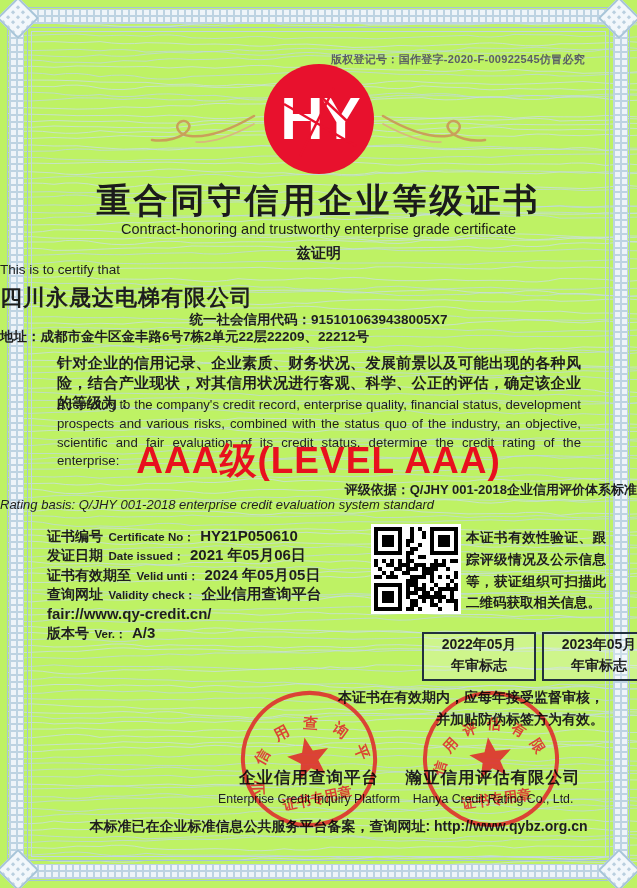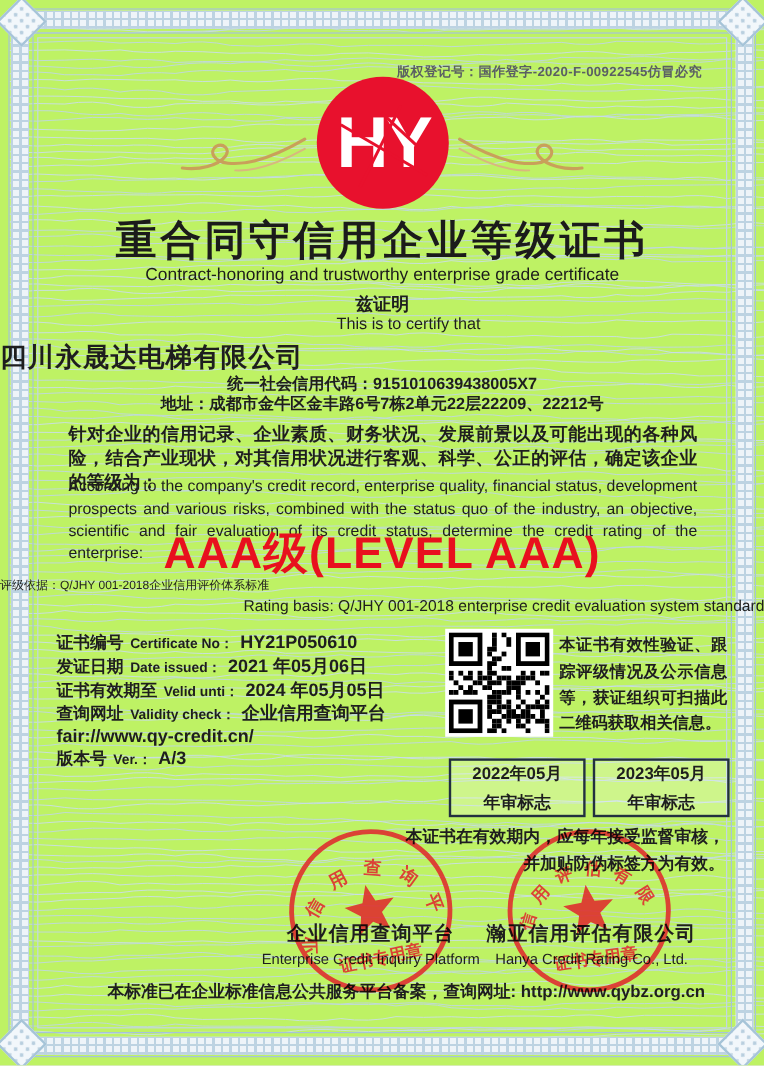--- a/index.html
+++ b/index.html
@@ -25,38 +25,38 @@
   
   .content{position:absolute;inset:0;z-index:3;}
   .copyright{top:52px;right:52px;font-size:11px;font-weight:600;color:#5a5f63;letter-spacing:.3px;}
   .logo{left:262px;top:62px;}
   .flourish{width:106px;height:42px;}
   .fl-left{left:150px;top:112px;}
   .fl-right{left:381px;top:112px;transform:scaleX(-1);}
   .title-cn{left:0;right:0;top:178px;text-align:center;font-size:34px;font-weight:800;letter-spacing:3px;color:#1b1b1b;}
   .title-en{left:0;right:0;top:221px;text-align:center;font-size:14.5px;color:#1b1b1b;}
   .certify-cn{left:0;right:0;top:244px;text-align:center;font-size:15px;font-weight:600;}
-  .certify-en{left:0;right:0;top:262px;text-align:center;font-size:13.5px;padding-left:44px;}
+  .certify-en{left:0;right:0;top:262px;text-align:left;font-size:13.5px;}
   .company{left:0;right:0;top:283px;font-size:22px;font-weight:800;letter-spacing:1px;}
   .code-line{left:0;right:0;top:311px;text-align:center;font-size:13.5px;font-weight:600;}
-  .addr-line{left:0;right:0;top:328px;text-align:center;font-size:13.5px;font-weight:600;}
+  .addr-line{left:0;right:0;top:328px;text-align:left;font-size:13.5px;font-weight:600;}
   .para-cn{left:57px;width:524px;top:353px;font-size:15px;line-height:20px;font-weight:600;text-align:justify;}
   .para-en{left:57px;width:524px;top:396px;font-size:13.2px;line-height:18.8px;text-align:justify;}
   .rating{left:0;right:0;top:436px;text-align:center;font-size:37px;font-weight:800;color:#e8101e;letter-spacing:1px;}
-  .basis-cn{left:0;right:0;top:481px;text-align:left;font-size:10px;font-weight:400;}
-  .basis-en{left:0;right:0;top:497px;text-align:right;font-size:13px;}
+  .basis-cn{left:0;right:0;top:481px;text-align:right;font-size:13px;font-weight:700;}
+  .basis-en{left:0;right:0;top:497px;text-align:left;font-size:13px;font-style:italic;}
   .details{left:47px;top:527px;width:320px;}
   .det-row{height:19.4px;white-space:nowrap;}
   .d-cn{font-size:14px;font-weight:700;}
   .d-en{font-size:11.5px;font-weight:600;padding:0 1px;}
   .d-val{font-size:15px;font-weight:600;}
   .qr{left:374px;top:527px;width:84px;height:84px;background:#fff;box-shadow:0 0 0 3px #fff;}
   .qr-note{left:466px;top:527px;width:140px;font-size:13.5px;font-weight:600;line-height:21.8px;text-align:justify;}
   .annual-box{top:632px;height:45px;width:110px;border:2px solid #22303f;background:rgba(255,255,255,.25);
-              display:flex;flex-direction:column;align-items:center;justify-content:space-between;font-size:14px;font-weight:600;line-height:21px;}
+              display:flex;flex-direction:column;align-items:center;justify-content:flex-start;font-size:14px;font-weight:600;line-height:21px;margin-left:48px;}
   .ab1{left:374px;} .ab2{left:494px;}
   .supervision{right:33px;top:686px;width:270px;text-align:right;font-size:14px;font-weight:600;line-height:22px;}
   .issuer{top:767px;width:190px;text-align:center;}
   .iss-l{left:214px;} .iss-r{left:398px;}
   .iss-cn{font-size:16.5px;font-weight:700;letter-spacing:1px;}
   .iss-en{font-size:12.3px;margin-top:3px;}
   .stamp{width:156px;height:156px;z-index:4;opacity:.88;mix-blend-mode:multiply;}
   .st-l{left:231px;top:681px;transform:rotate(-12deg);}
   .st-r{left:413px;top:681px;transform:rotate(-8deg);}
   .stamp text{fill:#df2a2c;font-weight:bold;font-family:"Liberation Sans",sans-serif;}

